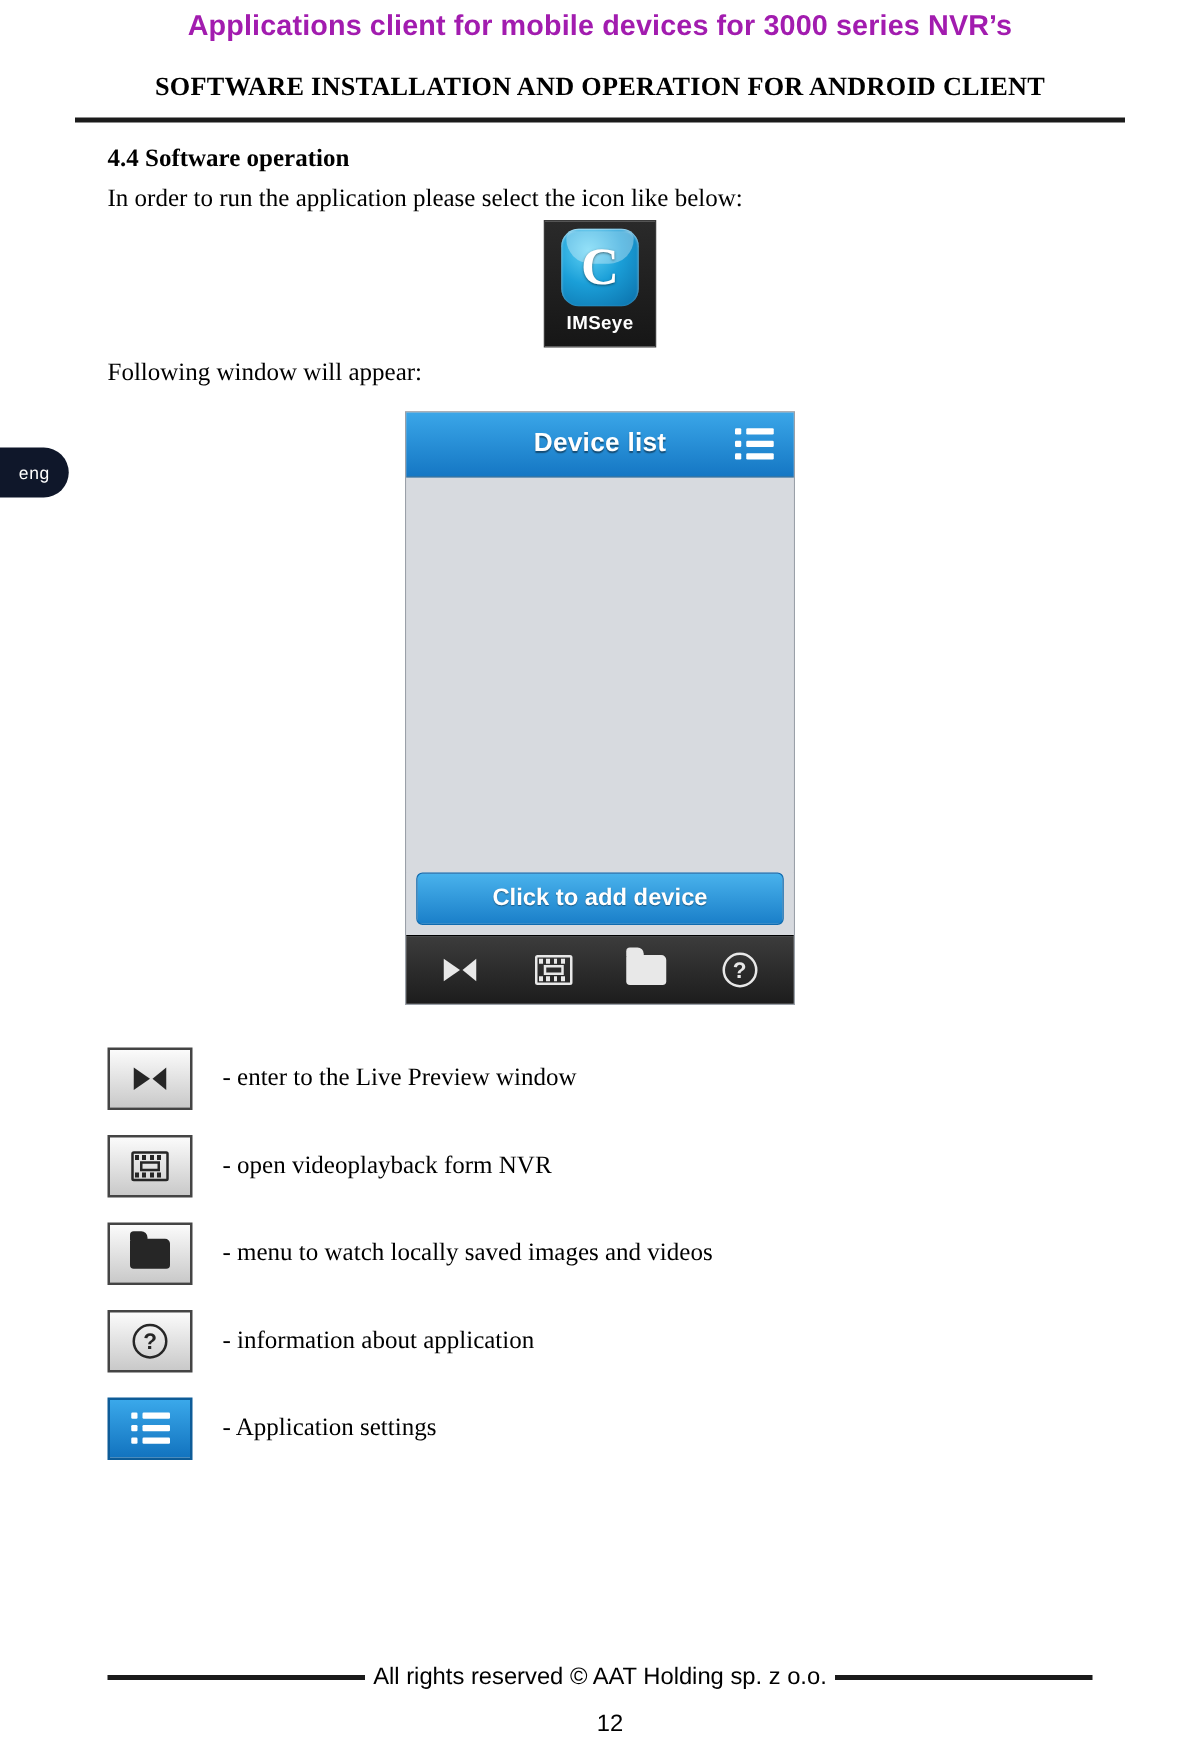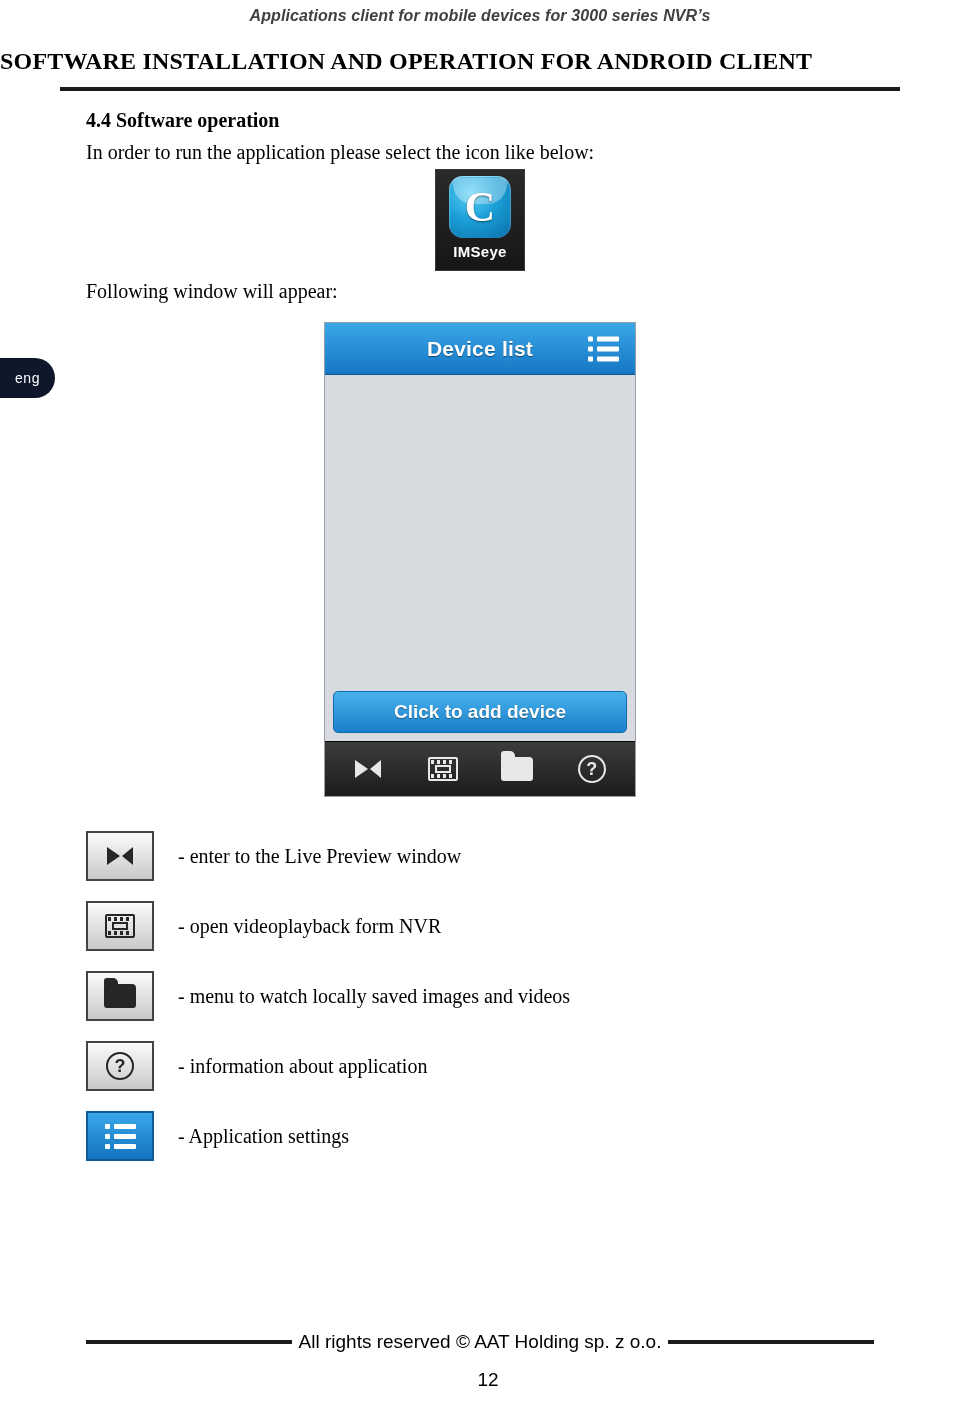--- a/index.html
+++ b/index.html
@@ -14,41 +14,40 @@
     overflow: hidden;
   }
 
   
   .doc-header {
     text-align: center;
     padding-top: 6px;
   }
   .doc-header .line1 {
     font-family: "Liberation Sans", sans-serif;
-    font-style: italic;
-    font-weight: bold;
-    font-size: 16px;
+    font-weight: bold;
+    font-size: 23px;
     letter-spacing: 0.1px;
-    color: #404040;
+    color: #a21caf;
     line-height: 1.25;
   }
   .doc-header .line2 {
     font-family: "Liberation Sans", sans-serif;
     font-style: italic;
     font-weight: bold;
     font-size: 19.5px;
     color: #000;
     line-height: 1.25;
   }
 
   .section-title {
-    text-align: left;
+    text-align: center;
     font-family: "Liberation Serif", serif;
     font-weight: bold;
-    font-size: 24px;
+    font-size: 21px;
     margin-top: 22px;
     letter-spacing: 0.2px;
   }
 
   .double-rule {
     margin: 12px 60px 0 60px;
     border-top: 2.5px solid #1b1b1b;
     border-bottom: 2.5px solid #1b1b1b;
     height: 4px;
   }

